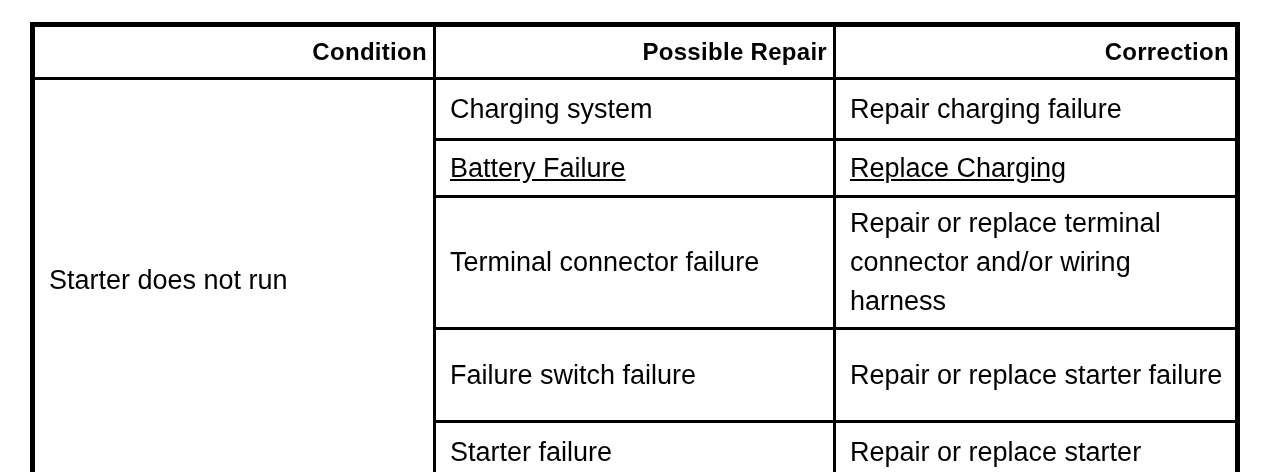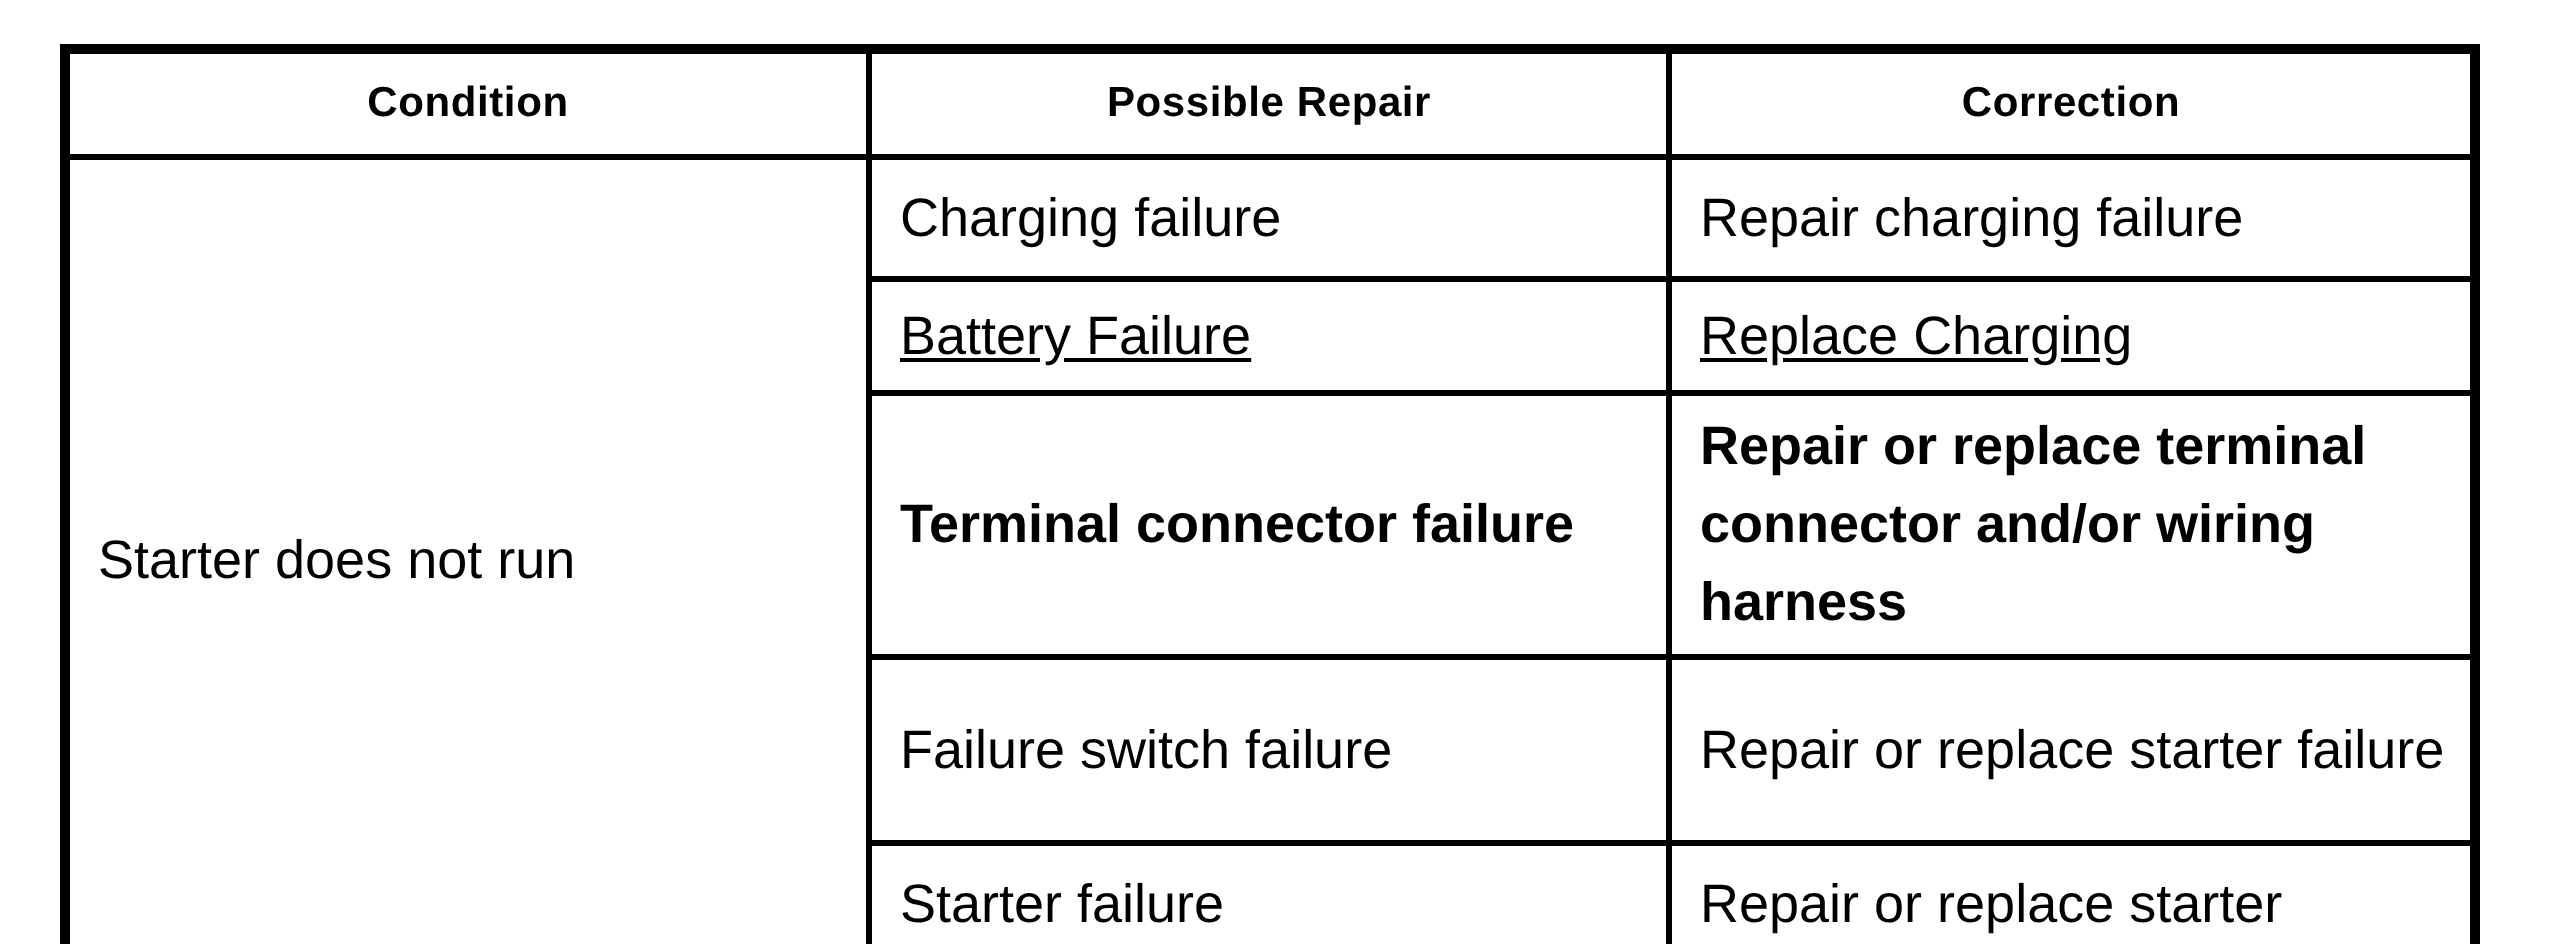--- a/index.html
+++ b/index.html
@@ -32,39 +32,39 @@
   table.trouble col.c1 { width: 402px; }
   table.trouble col.c2 { width: 400px; }
   table.trouble col.c3 { width: 403px; }
   table.trouble th, table.trouble td {
     border: 3px solid #000000;
     vertical-align: middle;
     overflow: hidden;
   }
   table.trouble th {
     height: 50px;
-    font-size: 21px;
+    font-size: 24px;
     font-weight: bold;
-    text-align: center;
+    text-align: right;
     letter-spacing: 0.3px;
     padding: 0 6px;
   }
   table.trouble td {
     font-size: 27px;
     font-weight: normal;
     text-align: left;
     padding: 6px 12px 6px 14px;
     line-height: 39px;
   }
   td.cond-cell {
     vertical-align: middle;
   }
   tr.r1 td { height: 46px; }
   tr.r2 td { height: 42px; text-decoration: underline; }
-  tr.r3 td { height: 116px; font-weight: bold; }
+  tr.r3 td { height: 116px; }
   tr.r4 td { height: 78px; }
   tr.r5 td { height: 46px; }
 </style>
 </head>
 <body>
 
 <div class="page">
   <table class="trouble">
     <colgroup>
       <col class="c1">
@@ -74,21 +74,21 @@
     <thead>
       <tr>
         <th>Condition</th>
         <th>Possible Repair</th>
         <th>Correction</th>
       </tr>
     </thead>
     <tbody>
       <tr class="r1">
         <td class="cond-cell" rowspan="5">Starter does not run</td>
-        <td>Charging failure</td>
+        <td>Charging system</td>
         <td>Repair charging failure</td>
       </tr>
       <tr class="r2">
         <td>Battery Failure</td>
         <td>Replace Charging</td>
       </tr>
       <tr class="r3">
         <td>Terminal connector failure</td>
         <td>Repair or replace terminal connector and/or wiring harness</td>
       </tr>

